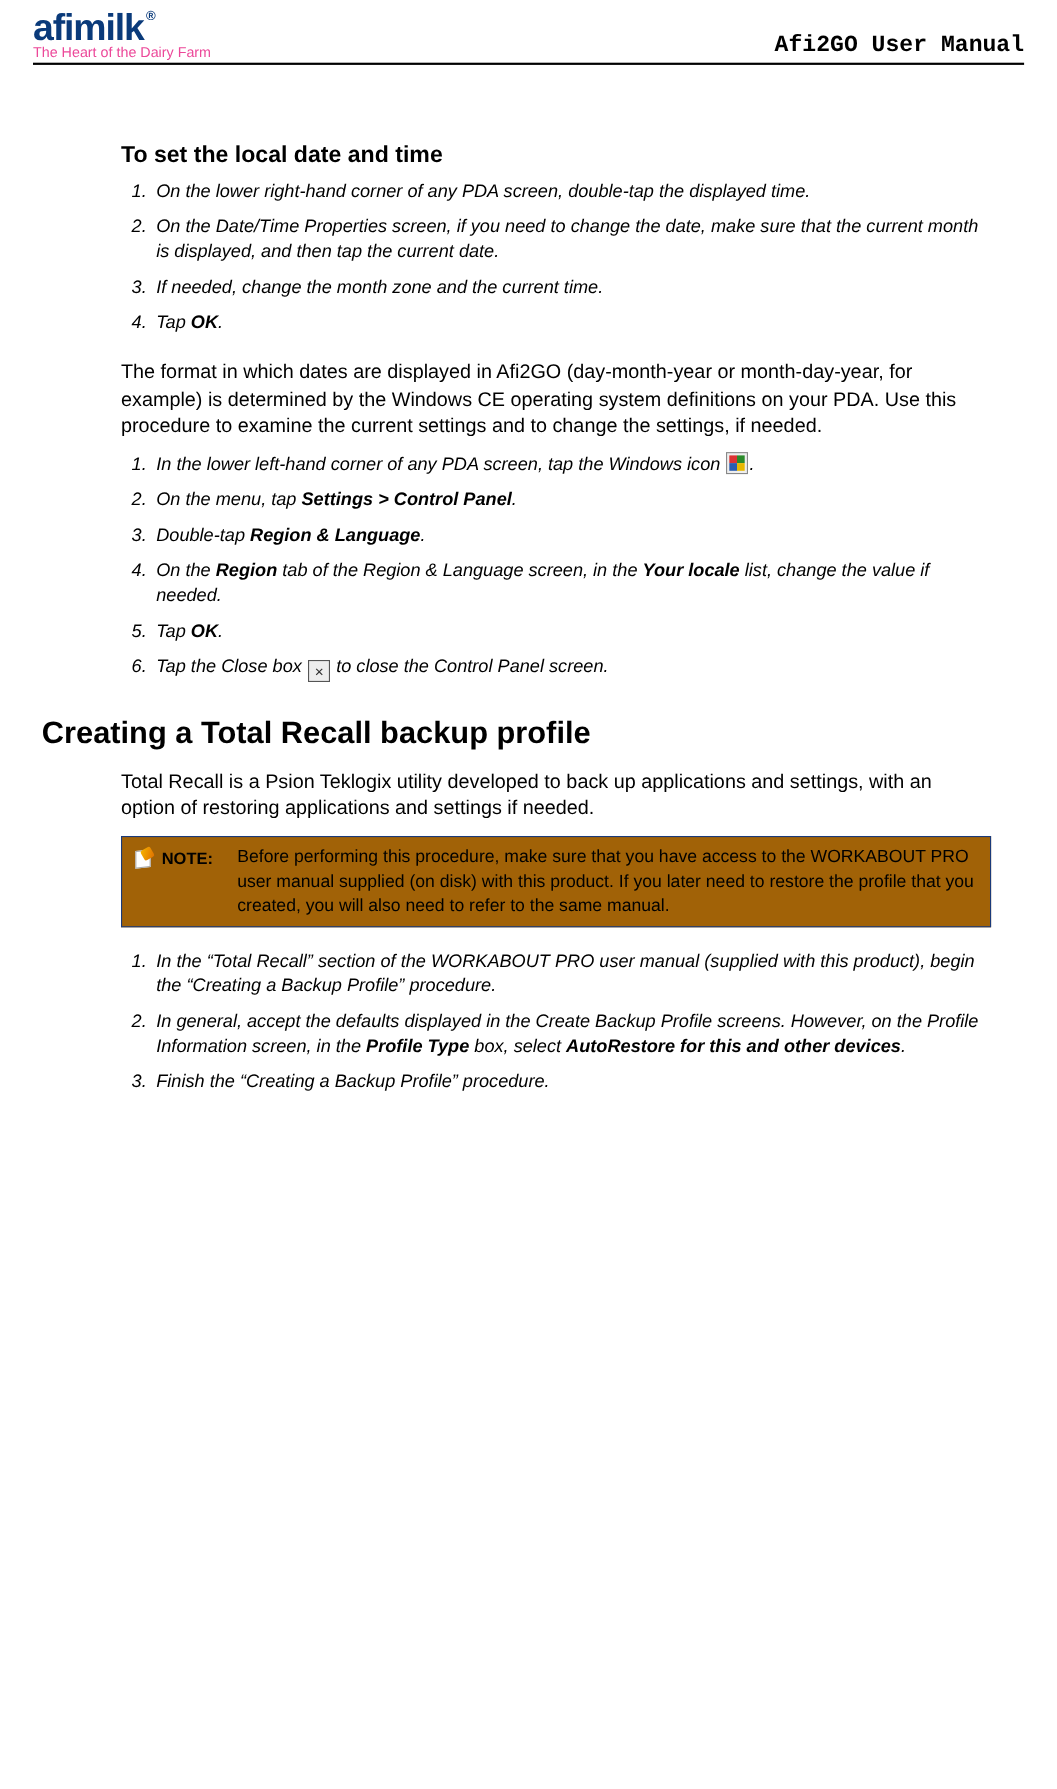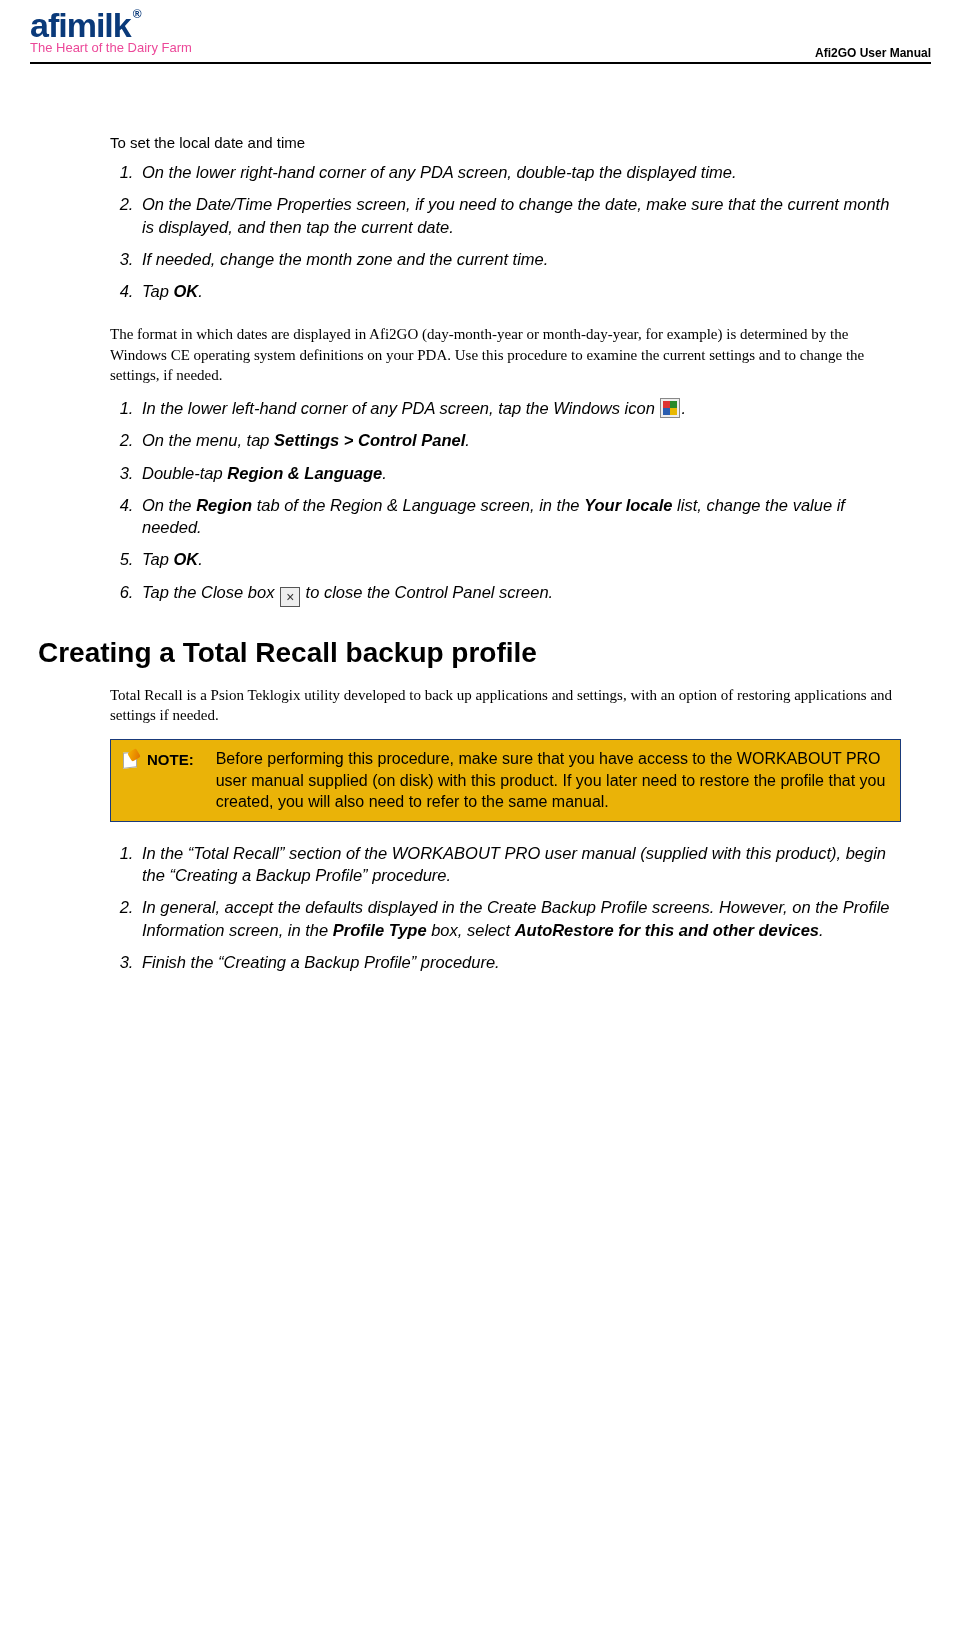--- a/index.html
+++ b/index.html
@@ -40,48 +40,47 @@
       align-items: flex-start;
     }
     .logo-main .reg { font-size: 12px; vertical-align: top; margin-left: 2px; }
     .logo-tag {
       font-family: "Comic Sans MS", cursive, sans-serif;
       font-size: 13px;
       color: #ec4899;
       margin-top: -2px;
     }
     .doc-title {
-      font-family: Liberation Sans, sans-serif;
-      font-size: 12px;
-      font-weight: 700;
-      margin-top: 38px;
+      font-family: Liberation Mono, monospace;
+      font-size: 21px;
+      font-weight: 700;
+      margin-top: 22px;
     }
     .content {
       padding: 70px 30px 0 80px;
     }
-    .sub-b { font-weight: 400; font-size: 15px; margin-bottom: 10px; }
+    .sub-b { font-weight: 700; font-size: 21px; margin-bottom: 10px; }
     ol.steps {
       margin: 6px 0 22px 0;
       padding-left: 28px;
       font-size: 16.5px;
       line-height: 1.35;
       font-style: italic;
     }
     ol.steps li { margin-bottom: 10px; padding-left: 4px; }
     .h3 {
       font-family: Arial, sans-serif;
       font-size: 24px;
       font-weight: 700;
       margin: 24px 0 16px -18px;
     }
     .para {
-      font-size: 15px;
+      font-size: 18px;
       line-height: 1.35;
       margin-bottom: 12px;
-      font-family: Liberation Serif, serif;
     }
     .h2 {
       font-family: Arial, sans-serif;
       font-size: 28px;
       font-weight: 700;
       margin: 30px 0 16px -72px;
     }
     .win-icon {
       display: inline-block;
       width: 20px; height: 20px;
@@ -104,21 +103,21 @@
       vertical-align: -4px;
       text-align: center;
       font-family: Arial, sans-serif;
       font-size: 14px;
       line-height: 18px;
       color: #333;
       margin: 0 1px;
     }
     .note-box {
       border: 1.5px solid #1a3a7a;
-      background: #eab308;
+      background: #a16207;
       margin: 14px 0 20px 0;
       padding: 8px 10px 8px 10px;
       font-size: 16px;
       line-height: 1.35;
       display: flex;
     }
     .note-left {
       display: flex;
       align-items: flex-start;
       gap: 4px;

